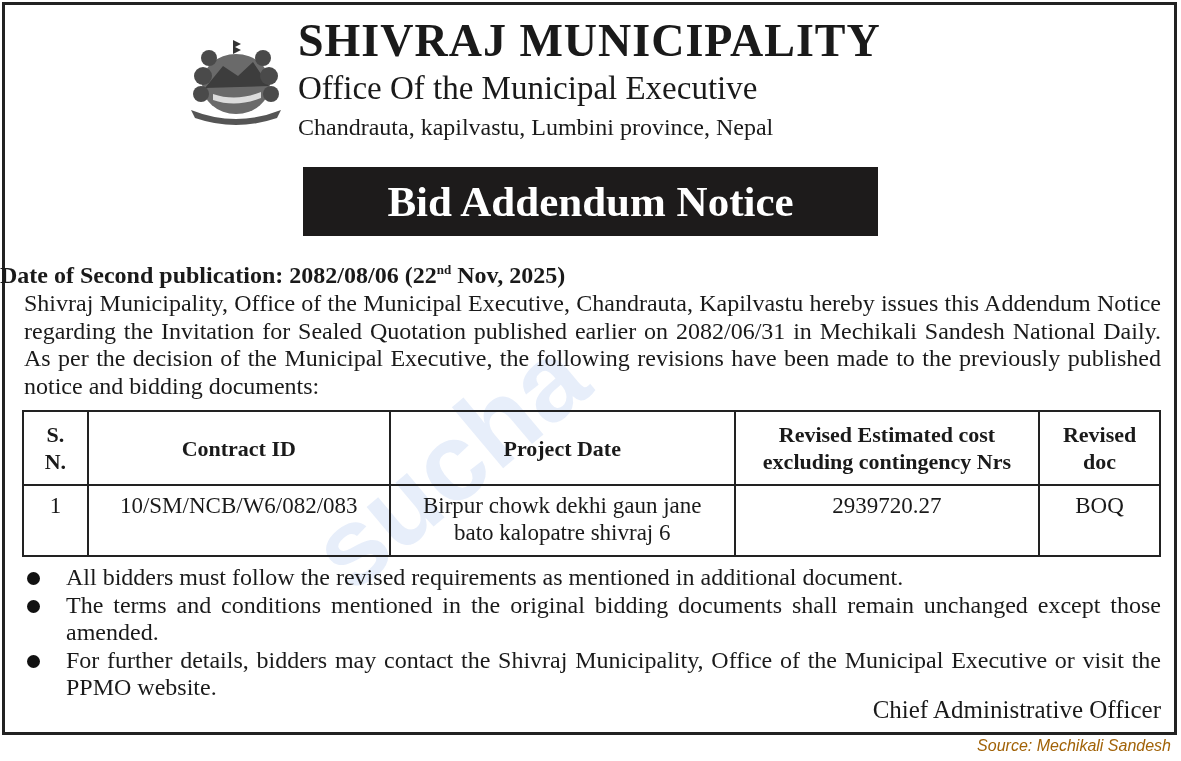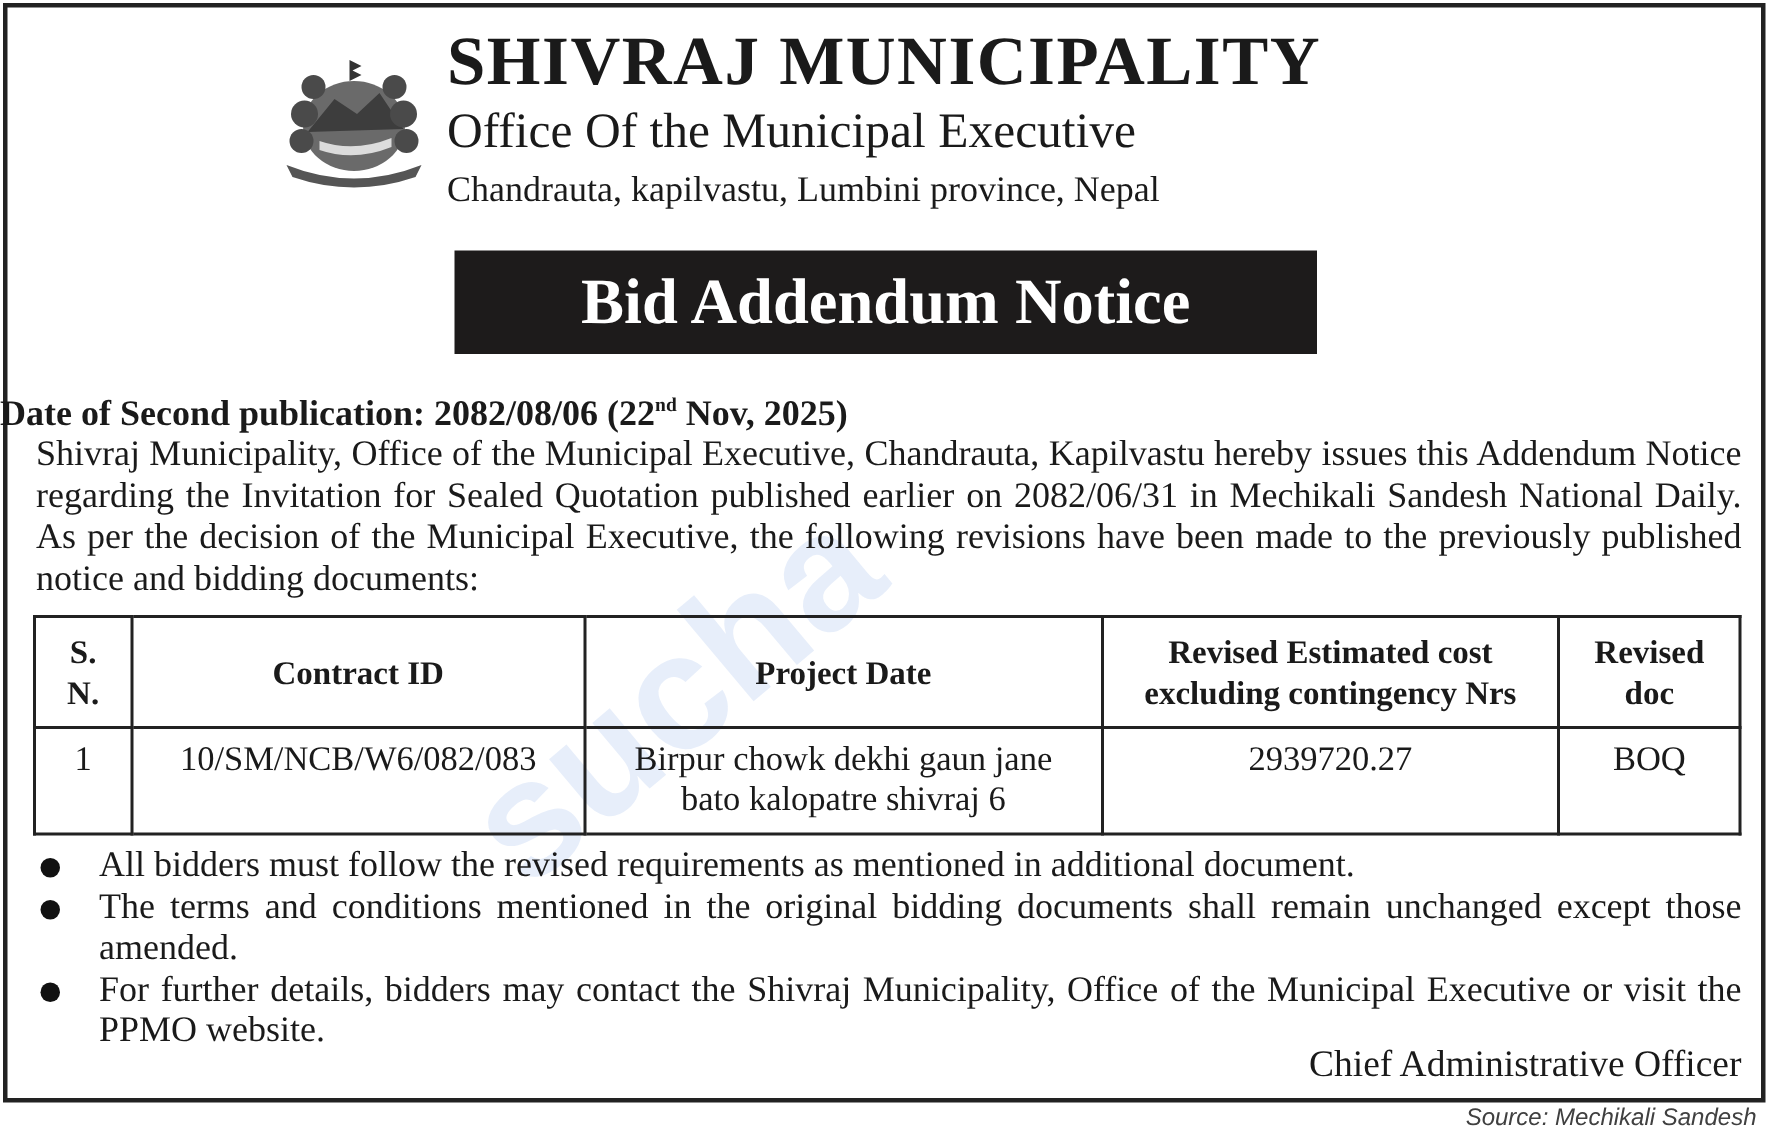--- a/index.html
+++ b/index.html
@@ -15,21 +15,21 @@
   .date sup { font-size:13px; }
   .intro { position:absolute; top:290px; left:24px; width:1137px; font-size:24px; line-height:27.5px; text-align:justify; }
   table.t { position:absolute; left:22px; top:410px; width:1139px; border-collapse:collapse; font-size:23px; }
   table.t td, table.t th { border:2px solid #222; text-align:center; vertical-align:middle; padding:0 6px; }
   table.t th { font-weight:bold; line-height:27px; height:72px; font-size:22px; }
   table.t td { vertical-align:top; line-height:27px; height:63px; padding-top:6px; }
   ul.b { position:absolute; top:564px; left:24px; width:1137px; margin:0; padding:0; list-style:none; font-size:24px; line-height:27.5px; }
   ul.b li { position:relative; padding-left:42px; text-align:justify; }
   ul.b li .dot { position:absolute; left:3px; top:8px; width:13px; height:13px; background:#111; border-radius:50%; }
   .sign { position:absolute; top:696px; right:20px; font-size:25px; font-weight:normal; }
-  .source { position:absolute; top:737px; right:10px; font-family:"Liberation Sans", sans-serif; font-style:italic; font-size:16px; color:#404040; }
+  .source { position:absolute; top:737px; right:10px; font-family:"Liberation Sans", sans-serif; font-style:italic; font-size:16px; color:#a16207; }
   .wm { position:absolute; font-family:"Liberation Sans", sans-serif; font-weight:bold; color:rgba(70,120,220,0.13); font-size:110px; transform:rotate(-40deg); left:290px; top:400px; pointer-events:none; }
 </style>
 </head>
 <body>
 
 <div class="frame"></div>
 
 <div class="wm">sucha</div>
 
 <svg class="emblem" viewBox="0 0 106 90">

